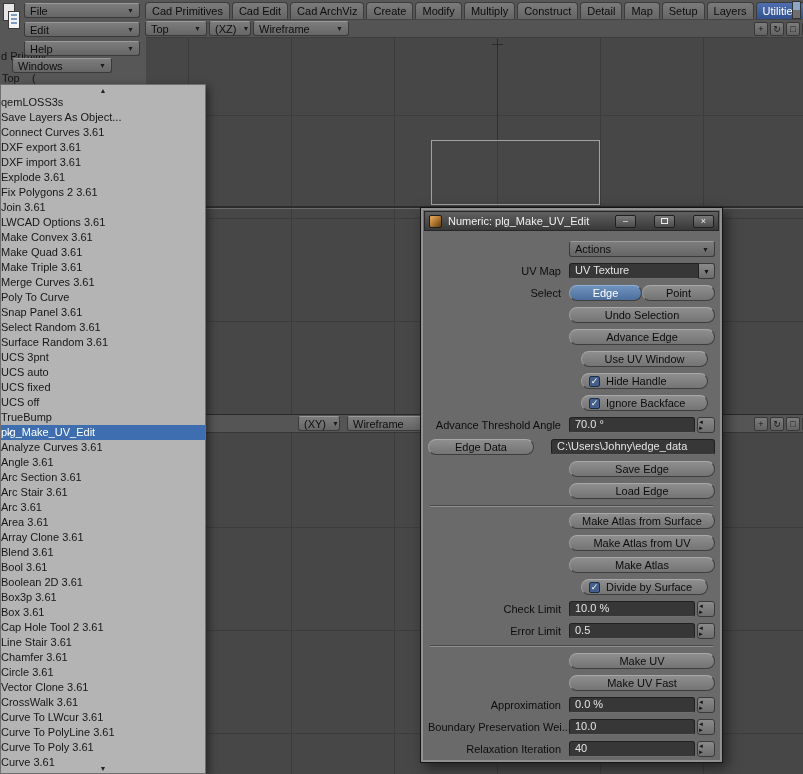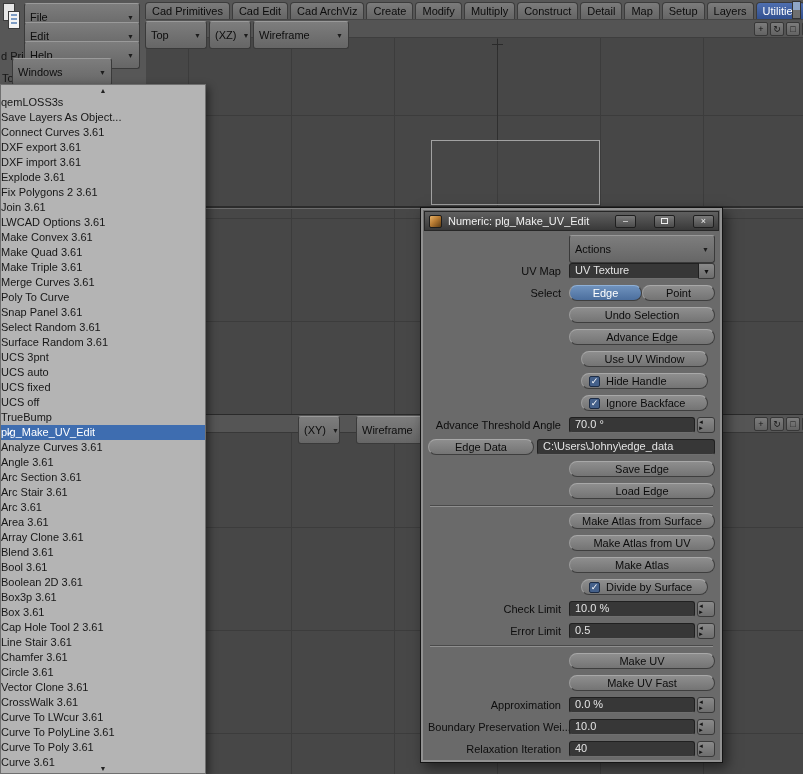--- a/index.html
+++ b/index.html
@@ -21,21 +21,21 @@
   
   .topbar{position:absolute;left:0;top:0;width:803px;height:20px;background:#575757;border-bottom:1px solid #454545;z-index:2}
   .row2strip{position:absolute;left:0;top:20px;width:803px;height:18px;background:#545454;border-bottom:1px solid #3e3e3e;z-index:2}
   .leftblock{position:absolute;left:0;top:0;width:146px;height:84px;background:#575757;z-index:3}
   .strip2{position:absolute;left:0;top:414px;width:803px;height:19px;background:#555;border-top:1px solid #2a2a2a;border-bottom:1px solid #383838;z-index:2}
 
   
   .lwbtn{display:flex;align-items:center;justify-content:center;height:16px;
     background:linear-gradient(#8e8e8e,#747474);border:1px solid #3e3e3e;border-top-color:#a8a8a8;border-left-color:#9c9c9c;
     border-radius:8px;color:#0c0c0c;font-size:11px;white-space:nowrap;cursor:default}
-  .lwdrop{display:flex;align-items:center;height:15px;padding:13px 5px;
+  .lwdrop{display:flex;align-items:center;height:15px;padding:0 5px;
     background:linear-gradient(#7d7d7d,#666);border:1px solid #3a3a3a;border-top-color:#9a9a9a;
     border-radius:3px;color:#0d0d0d;white-space:nowrap}
   .lwdrop .caret{margin-left:auto;font-size:7px;color:#1c1c1c;padding-left:6px}
   .dfield{display:flex;align-items:flex-start;height:16px;padding:0 5px;background:#373737;border:1px solid #202020;
     border-bottom-color:#6f6f6f;border-radius:3px;color:#e4e4e4;white-space:nowrap;overflow:hidden}
   .stepper{display:flex;align-items:center;justify-content:center;width:18px;height:16px;margin-left:2px;
     background:linear-gradient(#8a8a8a,#6e6e6e);border:1px solid #3a3a3a;border-radius:3px;font-size:6px;color:#111;letter-spacing:1px}
   .icobtn{display:flex;align-items:center;justify-content:center;width:14px;height:14px;
     background:linear-gradient(#7c7c7c,#636363);border:1px solid #373737;border-radius:2px;color:#161616;font-size:9px}
 
@@ -177,21 +177,21 @@
     <div class="icobtn">
         <span>↻</span>
       </div>
     <div class="icobtn">
         <span>□</span>
       </div>
     <div class="icobtn"></div>
   </div>
 
   <div class="strip2"></div>
-  <div class="abs" style="left:298px;top:416px;display:flex;gap:16px;z-index:4">
+  <div class="abs" style="left:298px;top:416px;display:flex;gap:7px;z-index:4">
     <div class="lwdrop" style="width:42px">
       <span>(XY)</span>
       <span class="caret">▼</span>
     </div>
     <div class="lwdrop" style="width:96px">
       <span>Wireframe</span>
       <span class="caret">▼</span>
     </div>
   </div>
   <div class="abs" style="left:754px;top:417px;display:flex;gap:2px;z-index:4">
@@ -349,21 +349,21 @@
         <div class="dctrl">
           <div class="dfield" style="width:126px">
               <span>70.0 °</span>
             </div>
           <div class="stepper">◄ ►</div>
         </div>
       </div>
 
       <div class="drow">
         <div class="lwbtn" style="width:106px">Edge Data</div>
-        <div class="dfield" style="flex:1;margin-left:3px">
+        <div class="dfield" style="flex:1;margin-left:17px">
             <span>C:\Users\Johny\edge_data</span>
           </div>
       </div>
 
       <div class="drow">
           <span class="dlabel"></span>
         <div class="dctrl">
             <div class="lwbtn grow">Save Edge</div>
           </div>
       </div>

